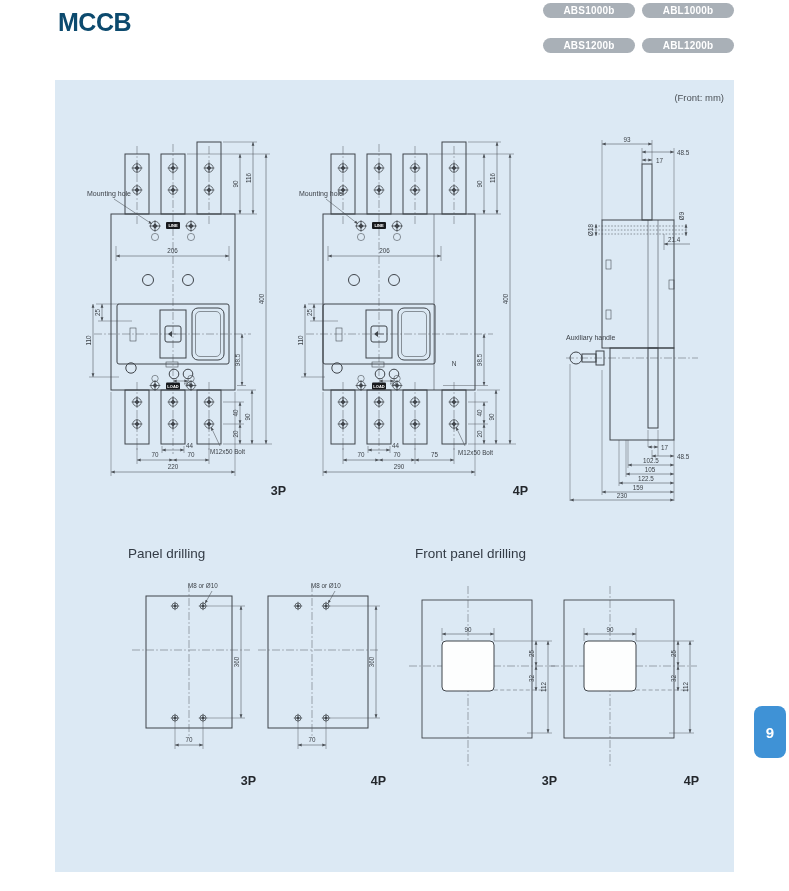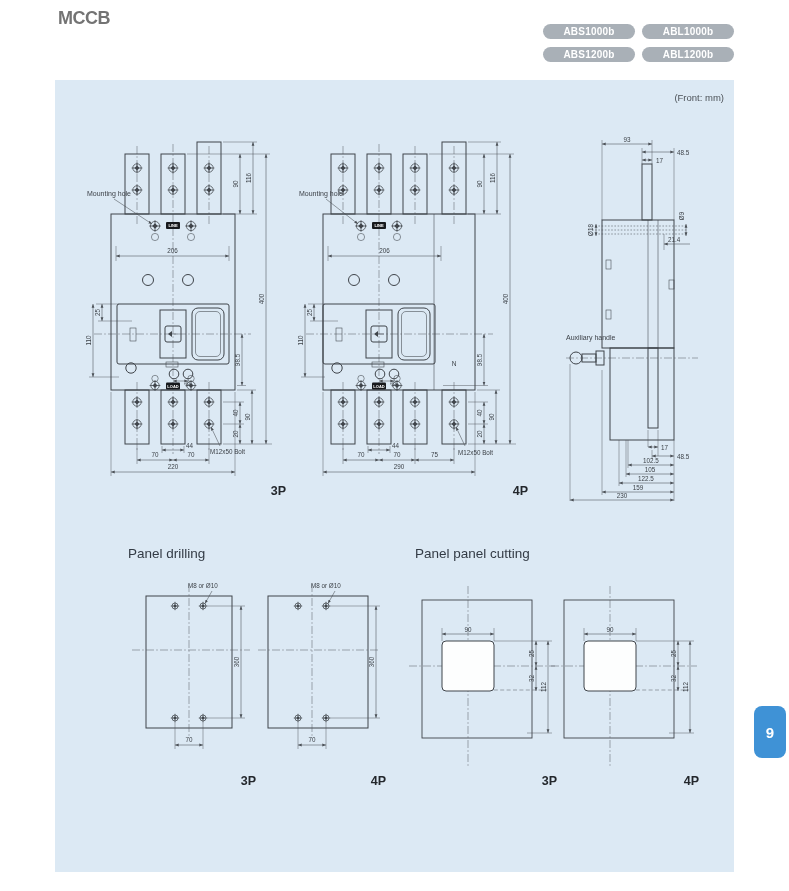--- a/index.html
+++ b/index.html
@@ -1,21 +1,21 @@
 <!DOCTYPE html>
 <html><head>
 <meta charset="utf-8">
 <style>
   html,body{margin:0;padding:0}
   body{width:789px;height:891px;background:#ffffff;position:relative;
        font-family:"Liberation Sans","DejaVu Sans",sans-serif;overflow:hidden}
   .abs{position:absolute}
   .panel{left:55px;top:80px;width:679px;height:792px;background:#dce9f4}
-  .title{left:58px;top:8px;font-size:18px;font-weight:700;color:#737373;letter-spacing:-.5px}
-  .badges{left:543px;top:24px;display:grid;grid-template-columns:92px 92px;gap:8px 7px}
+  .title{left:58px;top:8px;font-size:25px;font-weight:700;color:#0c4a6e;letter-spacing:-.5px}
+  .badges{left:543px;top:3px;display:grid;grid-template-columns:92px 92px;gap:20px 7px}
   .badge{height:15px;background:#a9b0b7;border-radius:8px;color:#fff;font-size:10px;
          font-weight:700;display:flex;align-items:center;justify-content:center;letter-spacing:.2px}
   .unit{left:612px;top:92px;width:112px;text-align:right;font-size:9.5px;color:#4c5258}
   .hdg{font-size:13.5px;font-weight:400;color:#333b45}
   .cap{font-size:12.5px;font-weight:700;color:#23272c;text-align:right}
   .tab{left:754px;top:706px;width:32px;height:52px;background:#3f92d6;border-radius:8px;
        color:#fff;font-size:15px;font-weight:700;display:flex;align-items:center;justify-content:center}
   svg{overflow:visible}
   svg text{font-family:"Liberation Sans","DejaVu Sans",sans-serif;fill:#3d4248}
   .dim{font-size:6.3px}
@@ -528,21 +528,21 @@
     <line class="dm" x1="53" y1="353" x2="108" y2="353" marker-start="url(#arr)" marker-end="url(#arr)"></line>
     <text class="dim" x="80" y="350.5" text-anchor="middle">122.5</text>
     <line class="dm" x1="36" y1="362" x2="108" y2="362" marker-start="url(#arr)" marker-end="url(#arr)"></line>
     <text class="dim" x="72" y="359.5" text-anchor="middle">159</text>
     <line class="dm" x1="4" y1="370" x2="108" y2="370" marker-start="url(#arr)" marker-end="url(#arr)"></line>
     <text class="dim" x="56" y="367.5" text-anchor="middle">230</text>
   </g>
 </svg>
 
 <div class="abs hdg" style="left:128px;top:546px">Panel drilling</div>
-<div class="abs hdg" style="left:415px;top:546px">Panel panel cutting</div>
+<div class="abs hdg" style="left:415px;top:546px">Front panel drilling</div>
 
 <svg class="abs" style="left:126px;top:578px" width="130" height="195" viewBox="0 0 130 195">
   <rect class="ln" x="20" y="18" width="86" height="132"></rect>
   <line class="cl" x1="63" y1="6" x2="63" y2="160"></line>
   <line class="cl" x1="6" y1="72" x2="124" y2="72"></line>
   <g class="holes">
       <circle cx="49" cy="28" r="3"></circle>
       <line x1="44.8" y1="28" x2="53.2" y2="28"></line>
       <line x1="49" y1="23.8" x2="49" y2="32.2"></line>
       <path d="M47.2,28 L49,26.2 L50.8,28 L49,29.8 z"></path>

